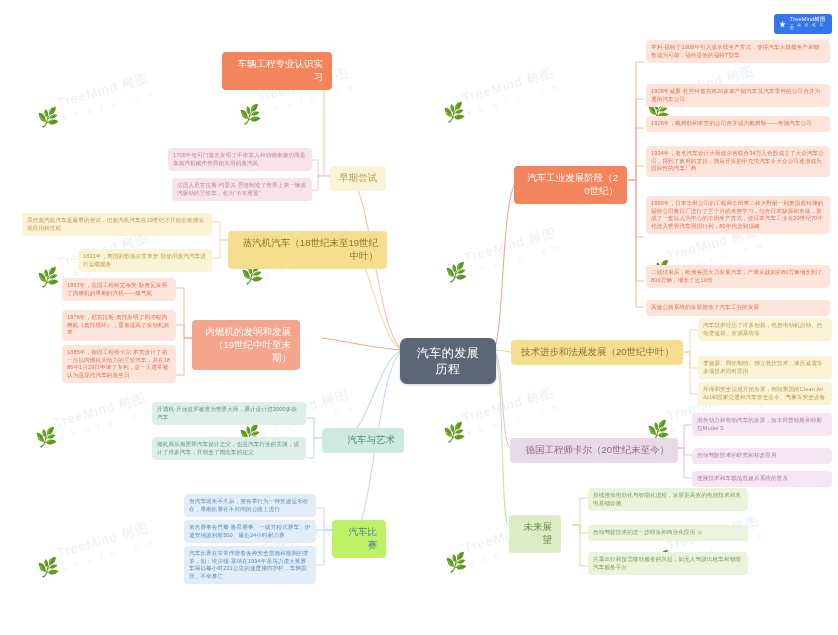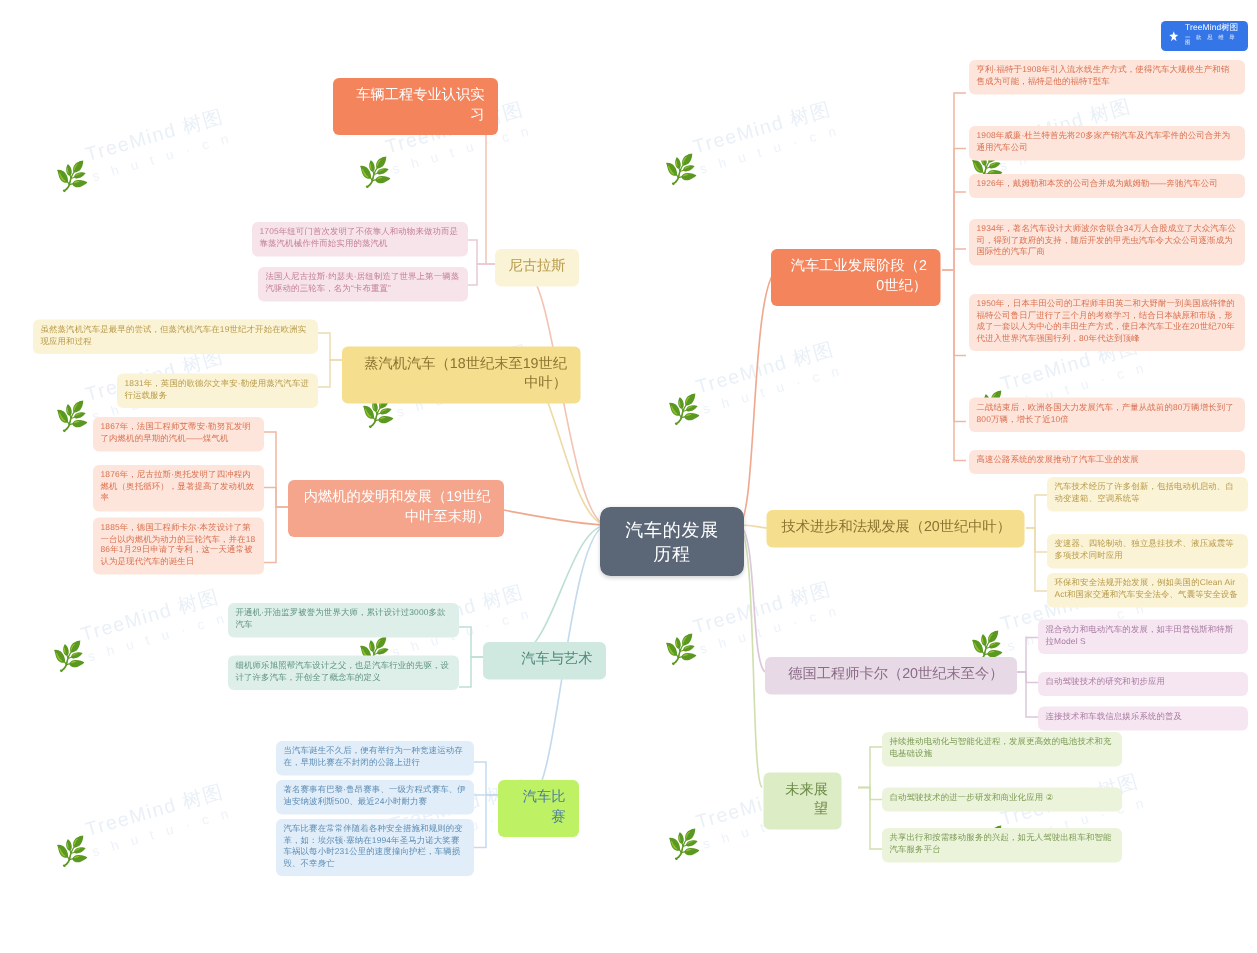--- a/index.html
+++ b/index.html
@@ -210,29 +210,29 @@
 
     <path d="M300 62 L 324 62 L 324 176" fill="none" stroke="#f3c4b2" stroke-width="1"></path>
   </svg>
 
   <div id="nodes">
 
     <div class="node branch c-orange" style="left:222px; top:52px; width:110px;">车辆工程专业认识实习</div>
 
     <div class="node center" style="left:400px; top:338px; width:96px;">汽车的发展历程</div>
 
-    <div class="node branch c-yellow-l" style="left:330px; top:166px; width:56px;">尼古拉斯</div>
+    <div class="node branch c-yellow-l" style="left:330px; top:166px; width:56px;">早期尝试</div>
     <div class="node leaf c-pink-l" style="left:168px; top:148px; width:144px;">1705年纽可门首次发明了不依靠人和动物来做功而是靠蒸汽机械作件而始实用的蒸汽机</div>
     <div class="node leaf c-pink-l" style="left:172px; top:178px; width:140px;">法国人尼古拉斯·约瑟夫·居纽制造了世界上第一辆蒸汽驱动的三轮车，名为“卡布重置”</div>
 
     <div class="node branch c-yellow" style="left:228px; top:231px; width:159px;">蒸汽机汽车（18世纪末至19世纪中叶）</div>
     <div class="node leaf c-yellow-l" style="left:22px; top:213px; width:190px;">虽然蒸汽机汽车是最早的尝试，但蒸汽机汽车在19世纪才开始在欧洲实现应用和过程</div>
     <div class="node leaf c-yellow-l" style="left:78px; top:249px; width:134px;">1831年，英国的歌德尔文率安·勒使用蒸汽汽车进行运载服务</div>
 
-    <div class="node branch c-salmon" style="left:192px; top:320px; width:144px;">内燃机的发明和发展（19世纪中叶至末期）</div>
+    <div class="node branch c-salmon" style="left:192px; top:320px; width:108px;">内燃机的发明和发展（19世纪中叶至末期）</div>
     <div class="node leaf c-salmon-l" style="left:62px; top:278px; width:114px;">1867年，法国工程师艾蒂安·勒努瓦发明了内燃机的早期的汽机——煤气机</div>
     <div class="node leaf c-salmon-l" style="left:62px; top:310px; width:114px;">1876年，尼古拉斯·奥托发明了四冲程内燃机（奥托循环），显著提高了发动机效率</div>
     <div class="node leaf c-salmon-l" style="left:62px; top:345px; width:114px;">1885年，德国工程师卡尔·本茨设计了第一台以内燃机为动力的三轮汽车，并在1886年1月29日申请了专利，这一天通常被认为是现代汽车的诞生日</div>
 
     <div class="node branch c-teal" style="left:322px; top:428px; width:82px;">汽车与艺术</div>
     <div class="node leaf c-teal-l" style="left:152px; top:402px; width:154px;">开通机·开油监罗被誉为世界大师，累计设计过3000多款汽车</div>
     <div class="node leaf c-teal-l" style="left:152px; top:437px; width:154px;">细机师乐旭照帮汽车设计之父，也是汽车行业的先驱，设计了许多汽车，开创全了概念车的定义</div>
 
     <div class="node branch c-blue" style="left:332px; top:520px; width:54px;">汽车比赛</div>
     <div class="node leaf c-blue-l" style="left:184px; top:494px; width:132px;">当汽车诞生不久后，便有举行为一种竞速运动存在，早期比赛在不封闭的公路上进行</div>

